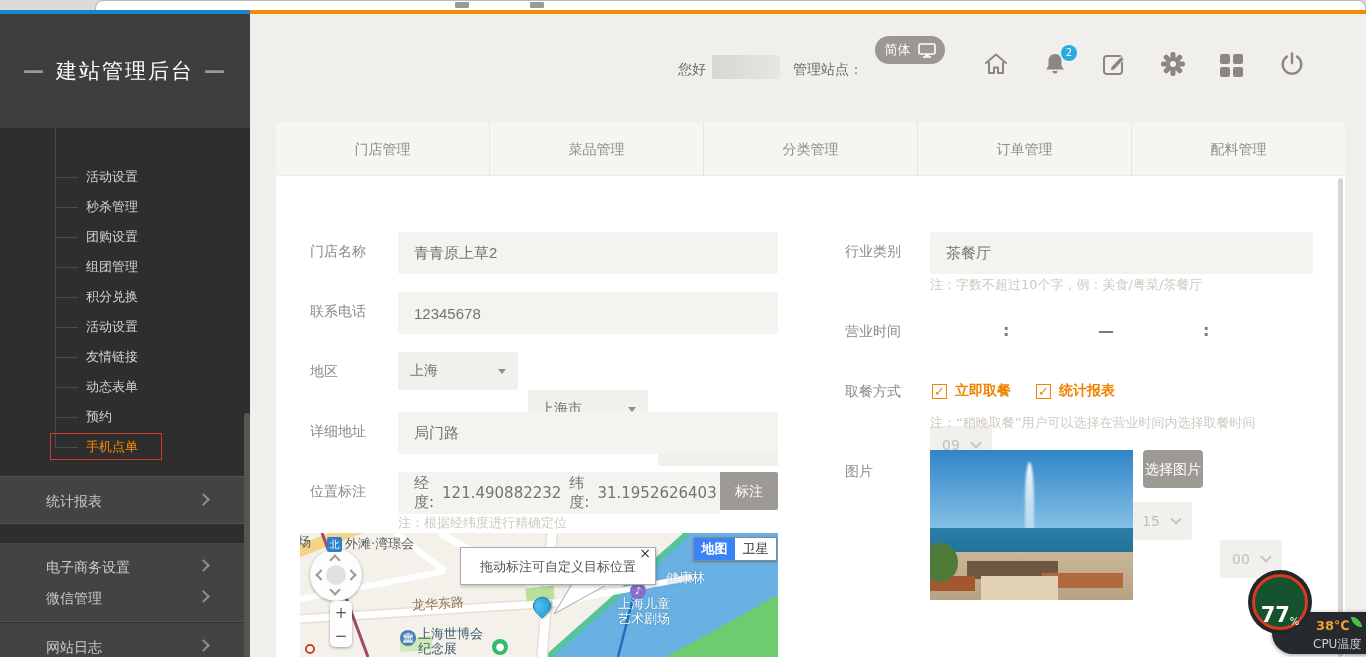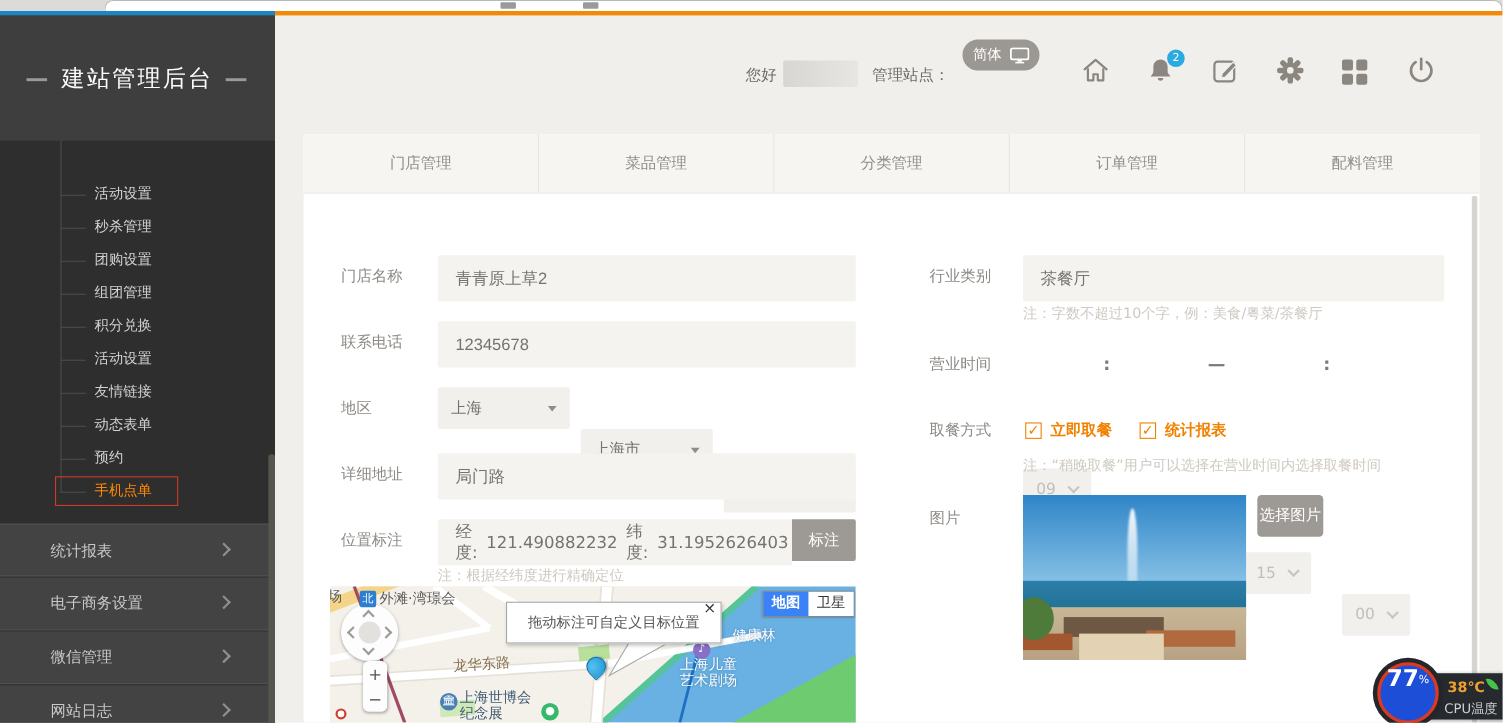--- a/index.html
+++ b/index.html
@@ -94,22 +94,22 @@
   .map-tip .close { position:absolute; right:4px; top:-2px; font-size:14px; color:#333; cursor:pointer; line-height:14px; }
   .tip-tail { position:absolute; left:250px; top:51px; }
   .map-toggle { position:absolute; left:393px; top:4px; display:flex; border:1px solid #898989; box-shadow:0 1px 2px rgba(0,0,0,.3); cursor:pointer; }
   .map-toggle .opt { width:41px; height:22px; font-size:13px; text-align:center; line-height:22px; }
   .map-toggle .on { background:#3b82f6; color:#fff; font-weight:bold; }
   .map-toggle .off { background:#fff; color:#333; }
   .poi { position:absolute; width:16px; height:16px; border-radius:50%; color:#fff; font-size:10px; text-align:center; line-height:16px; }
 
   
   .cpu-pill { left:1272px; top:612px; width:110px; height:42px; background:#26292d; border-radius:21px 0 0 21px; box-shadow:0 1px 4px rgba(0,0,0,.4); }
-  .cpu-gauge { left:1252px; top:602px; width:56px; height:56px; background:#1d4ed8; border:3px solid #d93a20; border-radius:50%;
-    box-shadow:0 0 0 4px #23262a; color:#fff; display:flex; align-items:flex-start; justify-content:center; }
+  .cpu-gauge { left:1252px; top:574px; width:56px; height:56px; background:#14532d; border:3px solid #d93a20; border-radius:50%;
+    box-shadow:0 0 0 4px #23262a; color:#fff; display:flex; align-items:flex-end; justify-content:center; }
   .cpu-gauge .pct { font-size:21px; font-weight:bold; }
   .cpu-gauge .sign { font-size:10px; margin-top:8px; }
   .cpu-temp { left:1316px; top:618px; color:#f0a030; font-size:13px; font-weight:bold; }
   .cpu-label { left:1313px; top:636px; color:#ccd0d3; font-size:12px; }
   .leaf { left:1352px; top:616px; width:9px; height:12px; background:#46c24a; border-radius:0 100% 0 100%; transform:rotate(-15deg); }
 </style>
 </head>
 <body>
 
 <div class="abs browser-strip"></div>
@@ -166,21 +166,21 @@
   <div class="abs sb-item active" style="top:418px;">
       <span class="tick"></span>
       <span class="txt">手机点单</span>
     </div>
   <div class="abs sb-active-box" style="top:419px;"></div>
 
   <div class="abs sb-group" style="top:462px; border-top:1px solid #525252;">
     <span class="txt">统计报表</span>
       <span class="chev-right"></span>
   </div>
-  <div class="abs sb-group" style="top:511px;padding-left:24px;">
+  <div class="abs sb-group" style="top:529px;padding-left:24px;">
     <span class="txt">电子商务设置</span>
       <span class="chev-right"></span>
   </div>
   <div class="abs sb-group" style="top:560px;">
     <span class="txt">微信管理</span>
       <span class="chev-right"></span>
   </div>
   <div class="abs sb-group" style="top:609px;">
     <span class="txt">网站日志</span>
       <span class="chev-right"></span>

